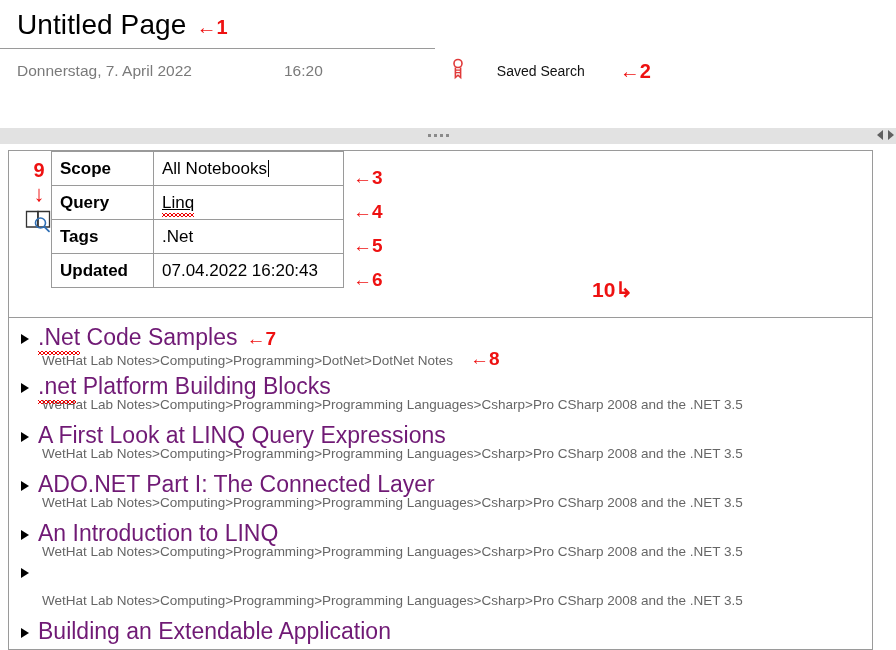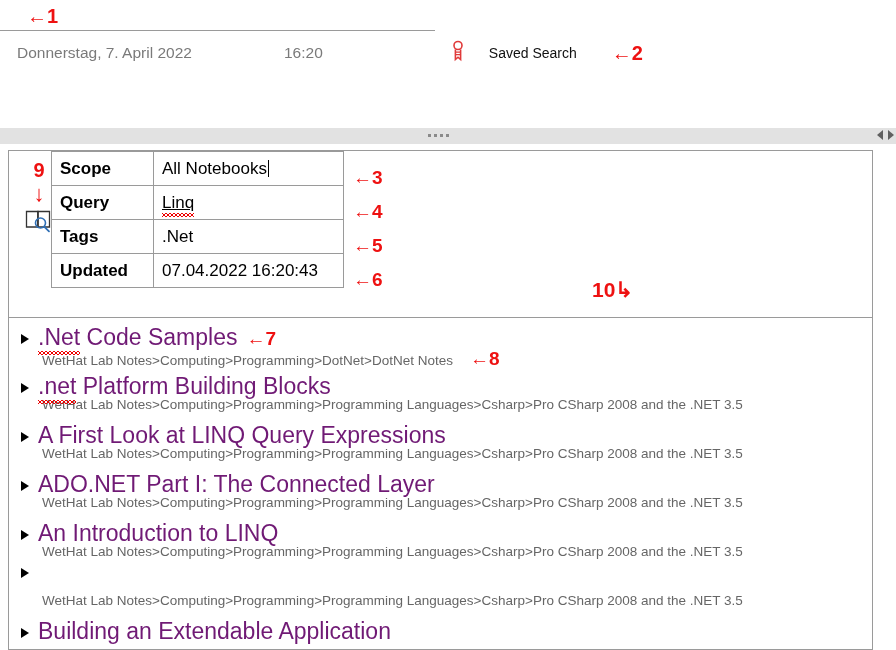--- a/index.html
+++ b/index.html
@@ -66,21 +66,21 @@
     font-size: 15.5px;
   }
   .saved-search-wrap {
     display: flex;
     align-items: center;
     margin-left: 104px;
   }
   .saved-search-label {
     font-size: 14px;
     color: #111111;
-    margin-left: 24px;
+    margin-left: 32px;
   }
   .marker-saved { margin-left: 11px; font-size: 20px; }
 
   
   .splitter-strip {
     position: absolute;
     top: 128px;
     left: 0;
     width: 896px;
     height: 16px;
@@ -296,20 +296,21 @@
     color: #666666;
     font-size: 13.5px;
     white-space: nowrap;
   }
 </style>
 </head>
 <body>
 
 <div class="page-header">
   <div class="page-title-row">
+    <div class="page-title">Untitled Page</div>
     <div class="marker marker-title">←1</div>
   </div>
   <div class="title-rule"></div>
   <div class="meta-row">
     <div class="meta-date">Donnerstag, 7. April 2022</div>
     <div class="meta-time">16:20</div>
     <div class="saved-search-wrap">
       <span>
         <svg width="14" height="22" viewBox="0 0 14 22" aria-hidden="true">
           <circle cx="7" cy="5.5" r="4" fill="none" stroke="#e03a3a" stroke-width="1.6"></circle>

